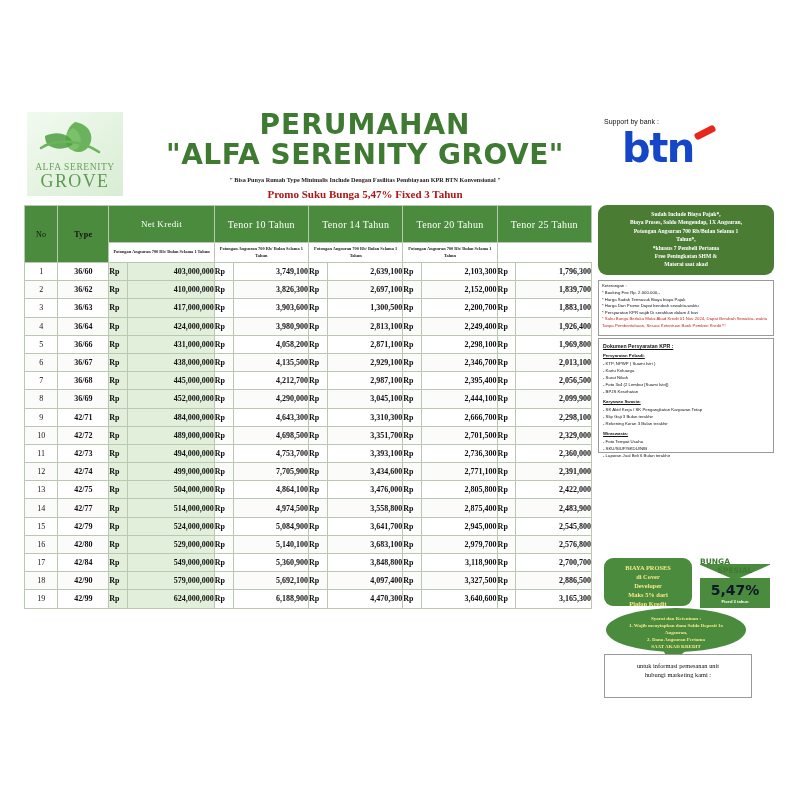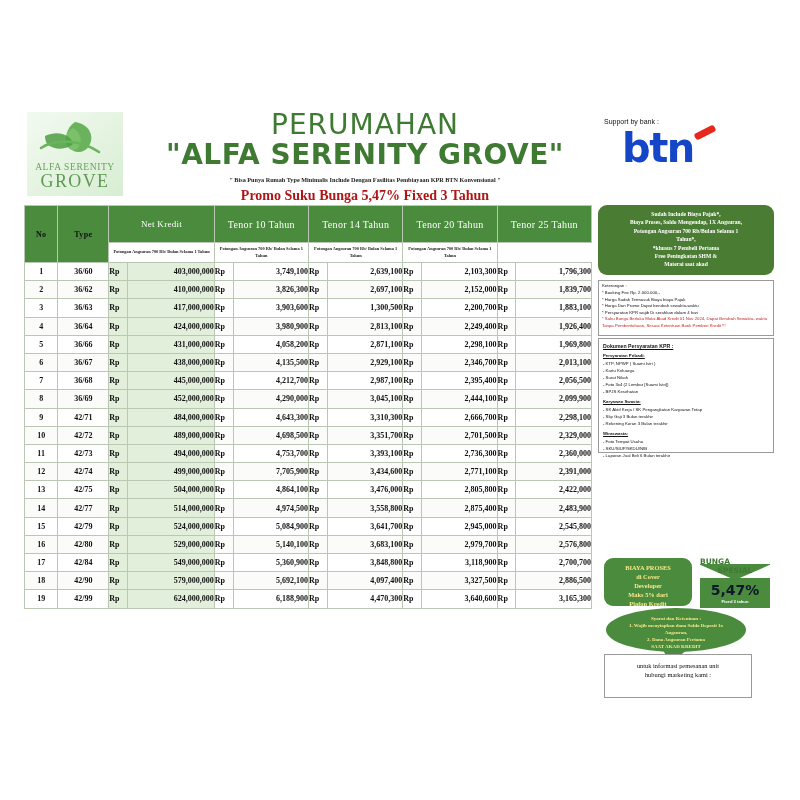--- a/index.html
+++ b/index.html
@@ -49,21 +49,21 @@
     color: #5e9a53;
   }
   .title-wrap {
     position: absolute;
     left: 150px; top: 10px;
     width: 430px;
     text-align: center;
   }
   .title-1 {
     font-family: "DejaVu Sans", sans-serif;
-    font-weight: normal;
+    font-weight: bold;
     font-size: 28px;
     color: #3f7a33;
     letter-spacing: 1px;
     line-height: 1.05;
   }
   .title-2 {
     font-family: "DejaVu Sans", sans-serif;
     font-weight: bold;
     font-size: 28px;
     color: #3f7a33;
@@ -74,21 +74,21 @@
   .title-sub {
     font-family: "Liberation Serif", serif;
     font-weight: bold;
     font-size: 6.2px;
     color: #222222;
     margin-top: 5px;
   }
   .title-promo {
     font-family: "Liberation Serif", serif;
     font-weight: bold;
-    font-size: 14px;
+    font-size: 11px;
     color: #b01515;
     margin-top: 5px;
   }
   .support-wrap {
     position: absolute;
     left: 600px; top: 18px;
     width: 180px;
   }
   .support-label {
     font-family: "Liberation Sans", sans-serif;
@@ -146,21 +146,21 @@
     font-size: 4.4px;
     text-align: center;
     line-height: 1.45;
     height: 20px;
     padding: 1px 2px;
   }
   .hd-tall { height: 37px; }
   .rw { height: 18.2px; }
   .c-no {
     width: 30px; text-align: center;
-    font-size: 8px; font-weight: bold; color: #111;
+    font-size: 8px; font-weight: normal; color: #111;
   }
   .c-type {
     width: 46px; text-align: center;
     font-size: 8px; font-weight: bold; color: #111;
   }
   .c-rp {
     width: 17px; text-align: left;
     font-size: 8px; font-weight: bold; color: #111;
     padding-left: 3px;
   }

